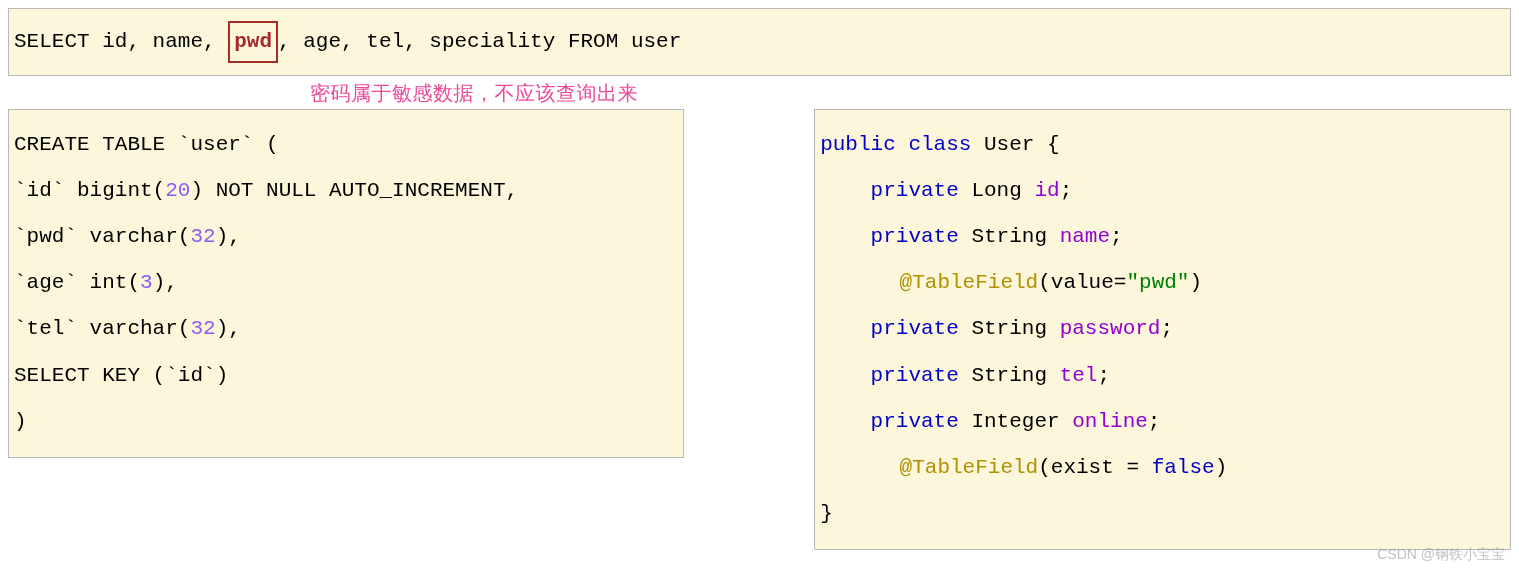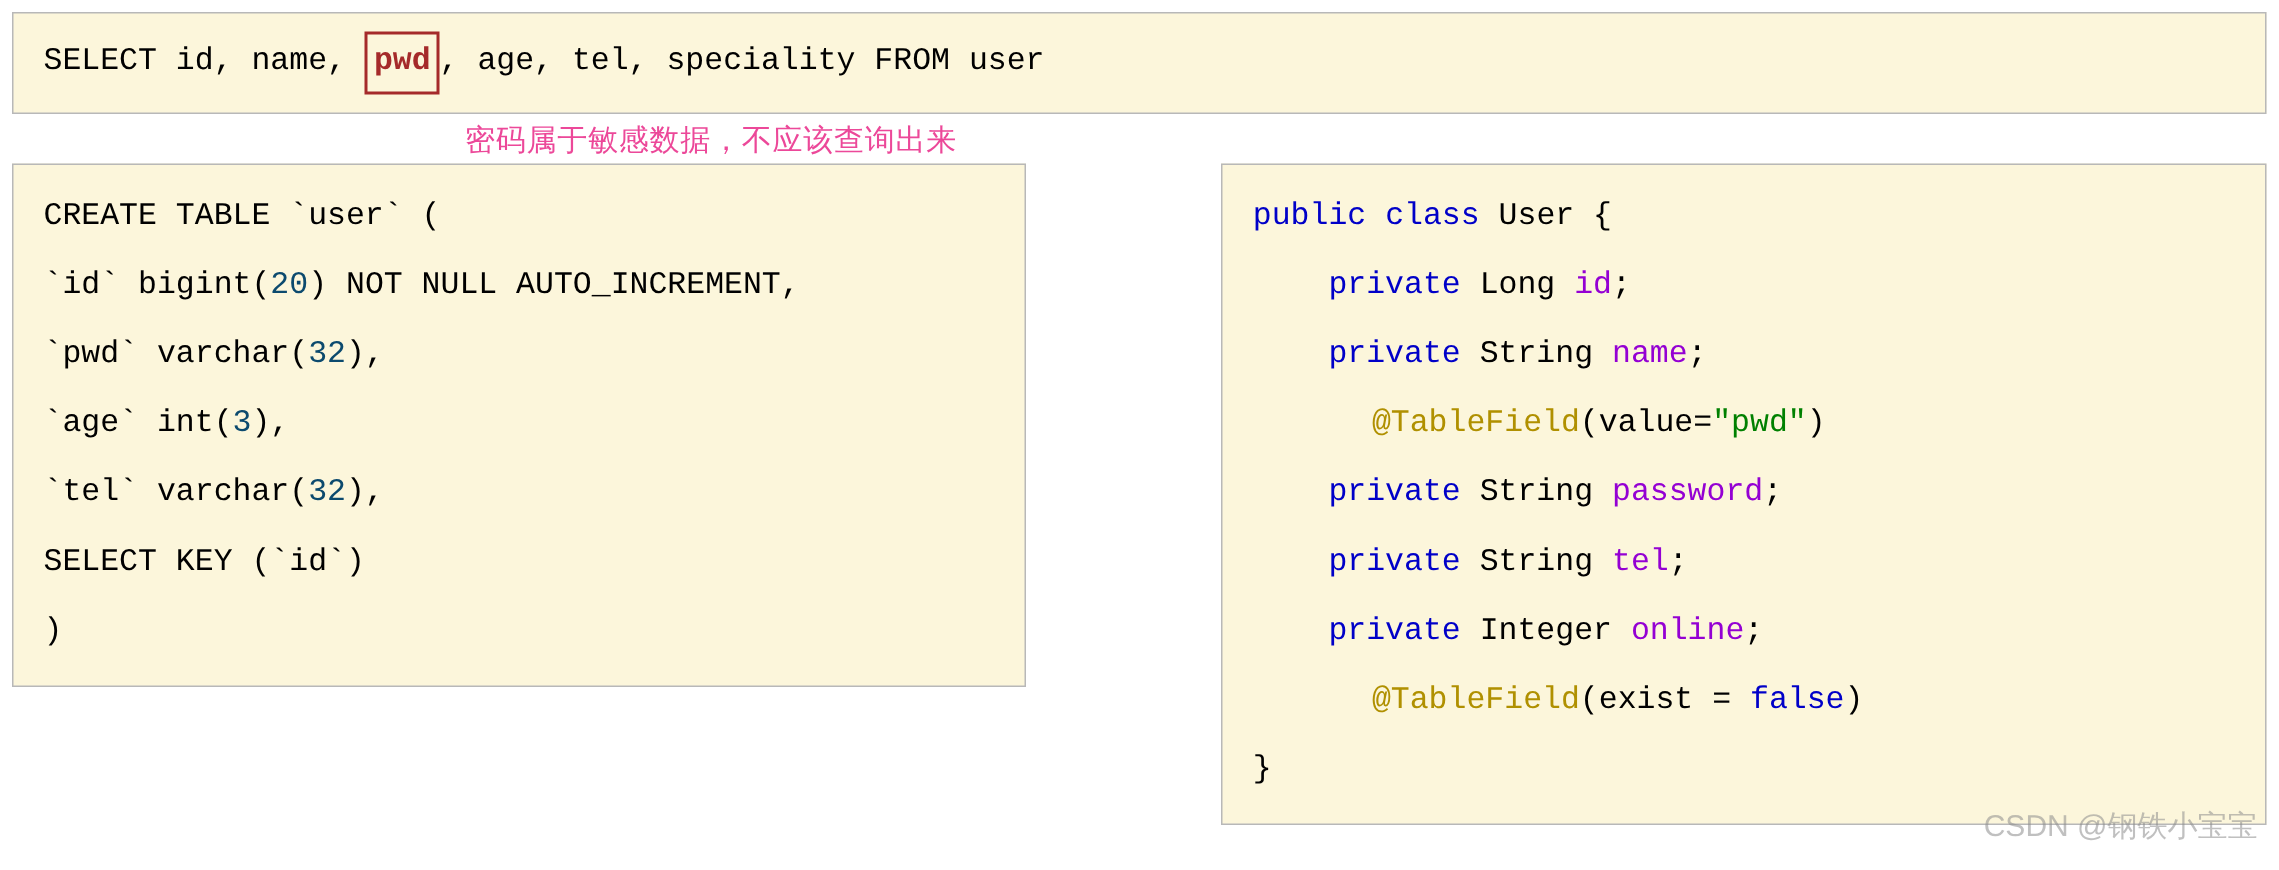--- a/index.html
+++ b/index.html
@@ -9,21 +9,21 @@
     height: 580px;
     box-sizing: border-box;
     background: #ffffff;
     font-family: Consolas, "Courier New", monospace;
     font-size: 21px;
     position: relative;
   }
   .code-box {
     background: #fcf6db;
     border: 1px solid #b8b8b8;
-    padding: 12px 20px;
+    padding: 12px 5px;
     line-height: 1.6;
     box-sizing: border-box;
   }
   .top-box {
     width: 1503px;
   }
   .annotation {
     color: #ec4899;
     font-family: "SimSun", "Songti SC", serif;
     font-size: 20px;
@@ -48,31 +48,31 @@
   }
   .tok-highlight {
     border: 2px solid #a52a2a;
     color: #a52a2a;
     font-weight: bold;
     padding: 2px 4px;
     display: inline-block;
     vertical-align: baseline;
   }
   .tok-keyword-blue { color: #0000c8; }
-  .tok-num { color: #0c4a6e; }
+  .tok-num { color: #8b5cf6; }
   .tok-anno-yellow { color: #b09000; margin-left: 29px; }
   .tok-ident-purple { color: #9400d3; }
   .tok-str { color: #008000; }
   .watermark {
     position: absolute;
     bottom: 16px;
     right: 14px;
     color: rgba(140,140,140,0.55);
     font-family: "Microsoft YaHei", sans-serif;
-    font-size: 20px;
+    font-size: 14px;
   }
 </style>
 </head>
 <body>
 
 <div class="code-box top-box">
   <span>SELECT id, name, </span><span class="tok-highlight">pwd</span><span>, age, tel, speciality FROM user</span>
 </div>
 
 <div class="annotation">密码属于敏感数据，不应该查询出来</div>

